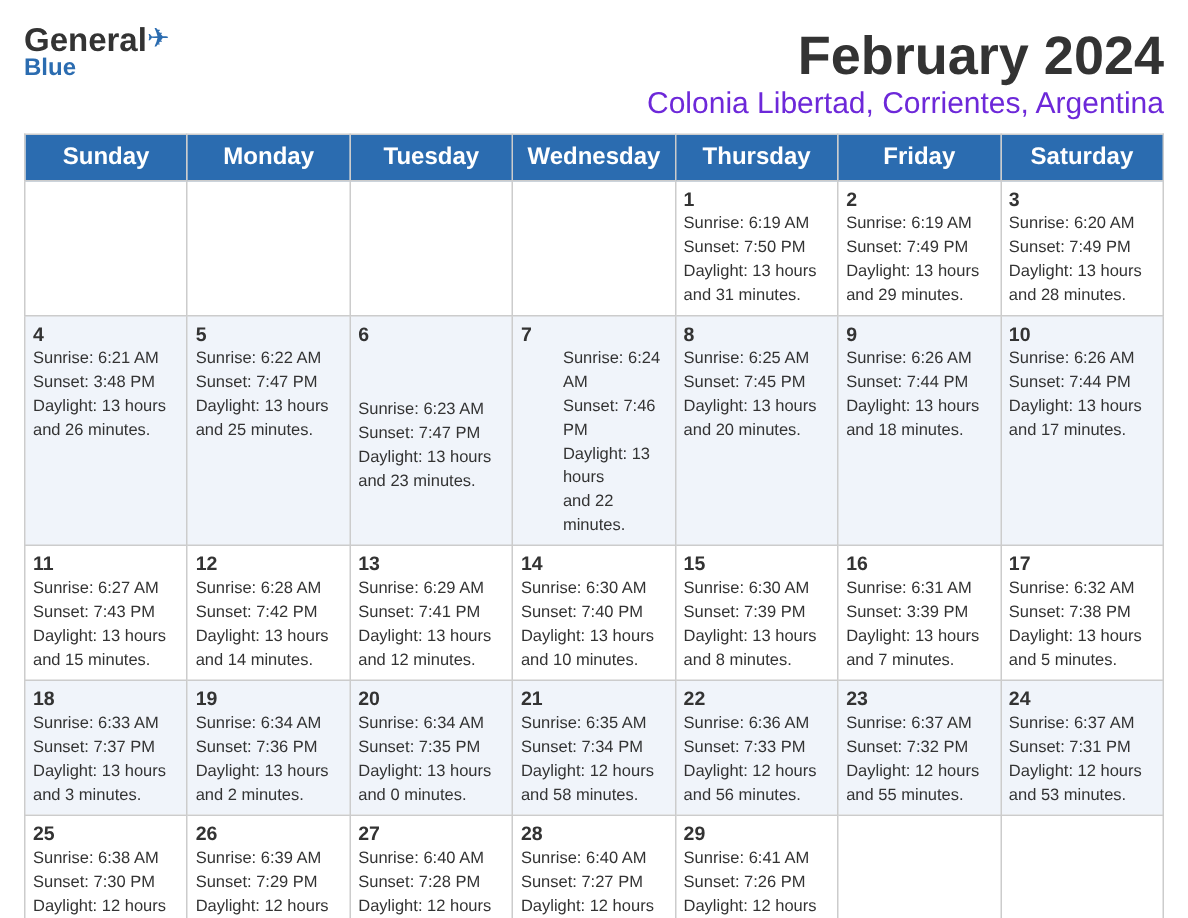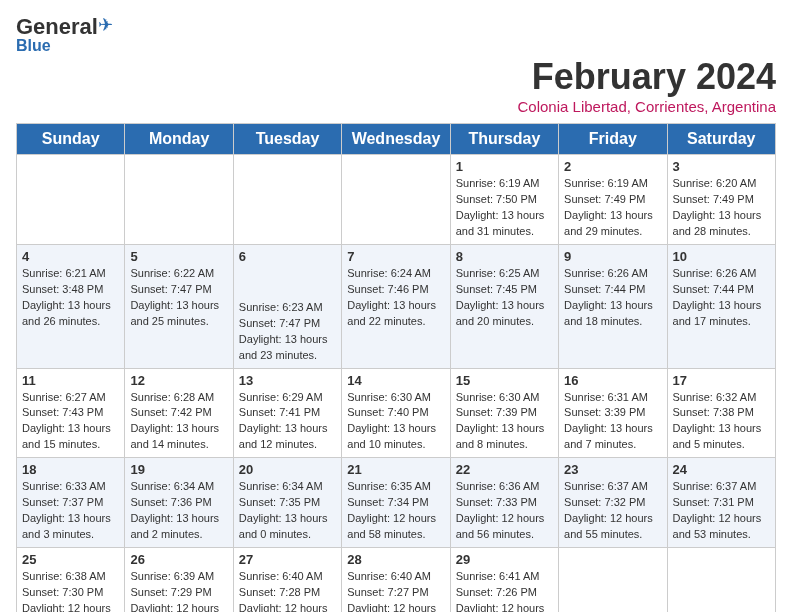--- a/index.html
+++ b/index.html
@@ -43,25 +43,24 @@
       display: flex;
       align-items: center;
     }
     .title-area {
       text-align: right;
     }
     .main-title {
       font-size: 36px;
       font-weight: bold;
       color: #333;
-      margin-top: 40px;
     }
     .subtitle {
-      font-size: 15px;
-      color: #be185d;
+      font-size: 20px;
+      color: #6d28d9;
       text-align: center;
     }
     table {
       width: 100%;
       border-collapse: collapse;
       table-layout: fixed;
     }
     th {
       background-color: #2b6cb0;
       color: #fff;
@@ -174,21 +173,21 @@
         </td>
         <td>
           <div class="day-num">6</div>
           <div class="day-info" style="white-space: pre-line; margin-top: 36px;">Sunrise: 6:23 AM
 Sunset: 7:47 PM
 Daylight: 13 hours
 and 23 minutes.</div>
         </td>
         <td>
           <div class="day-num">7</div>
-          <div class="day-info" style="white-space: pre-line;">Sunrise: 6:24 AM
+          <div class="day-info" style="white-space: pre-line; margin-left: 28px;">Sunrise: 6:24 AM
 Sunset: 7:46 PM
 Daylight: 13 hours
 and 22 minutes.</div>
         </td>
         <td>
           <div class="day-num">8</div>
           <div class="day-info" style="white-space: pre-line;">Sunrise: 6:25 AM
 Sunset: 7:45 PM
 Daylight: 13 hours
 and 20 minutes.</div>

